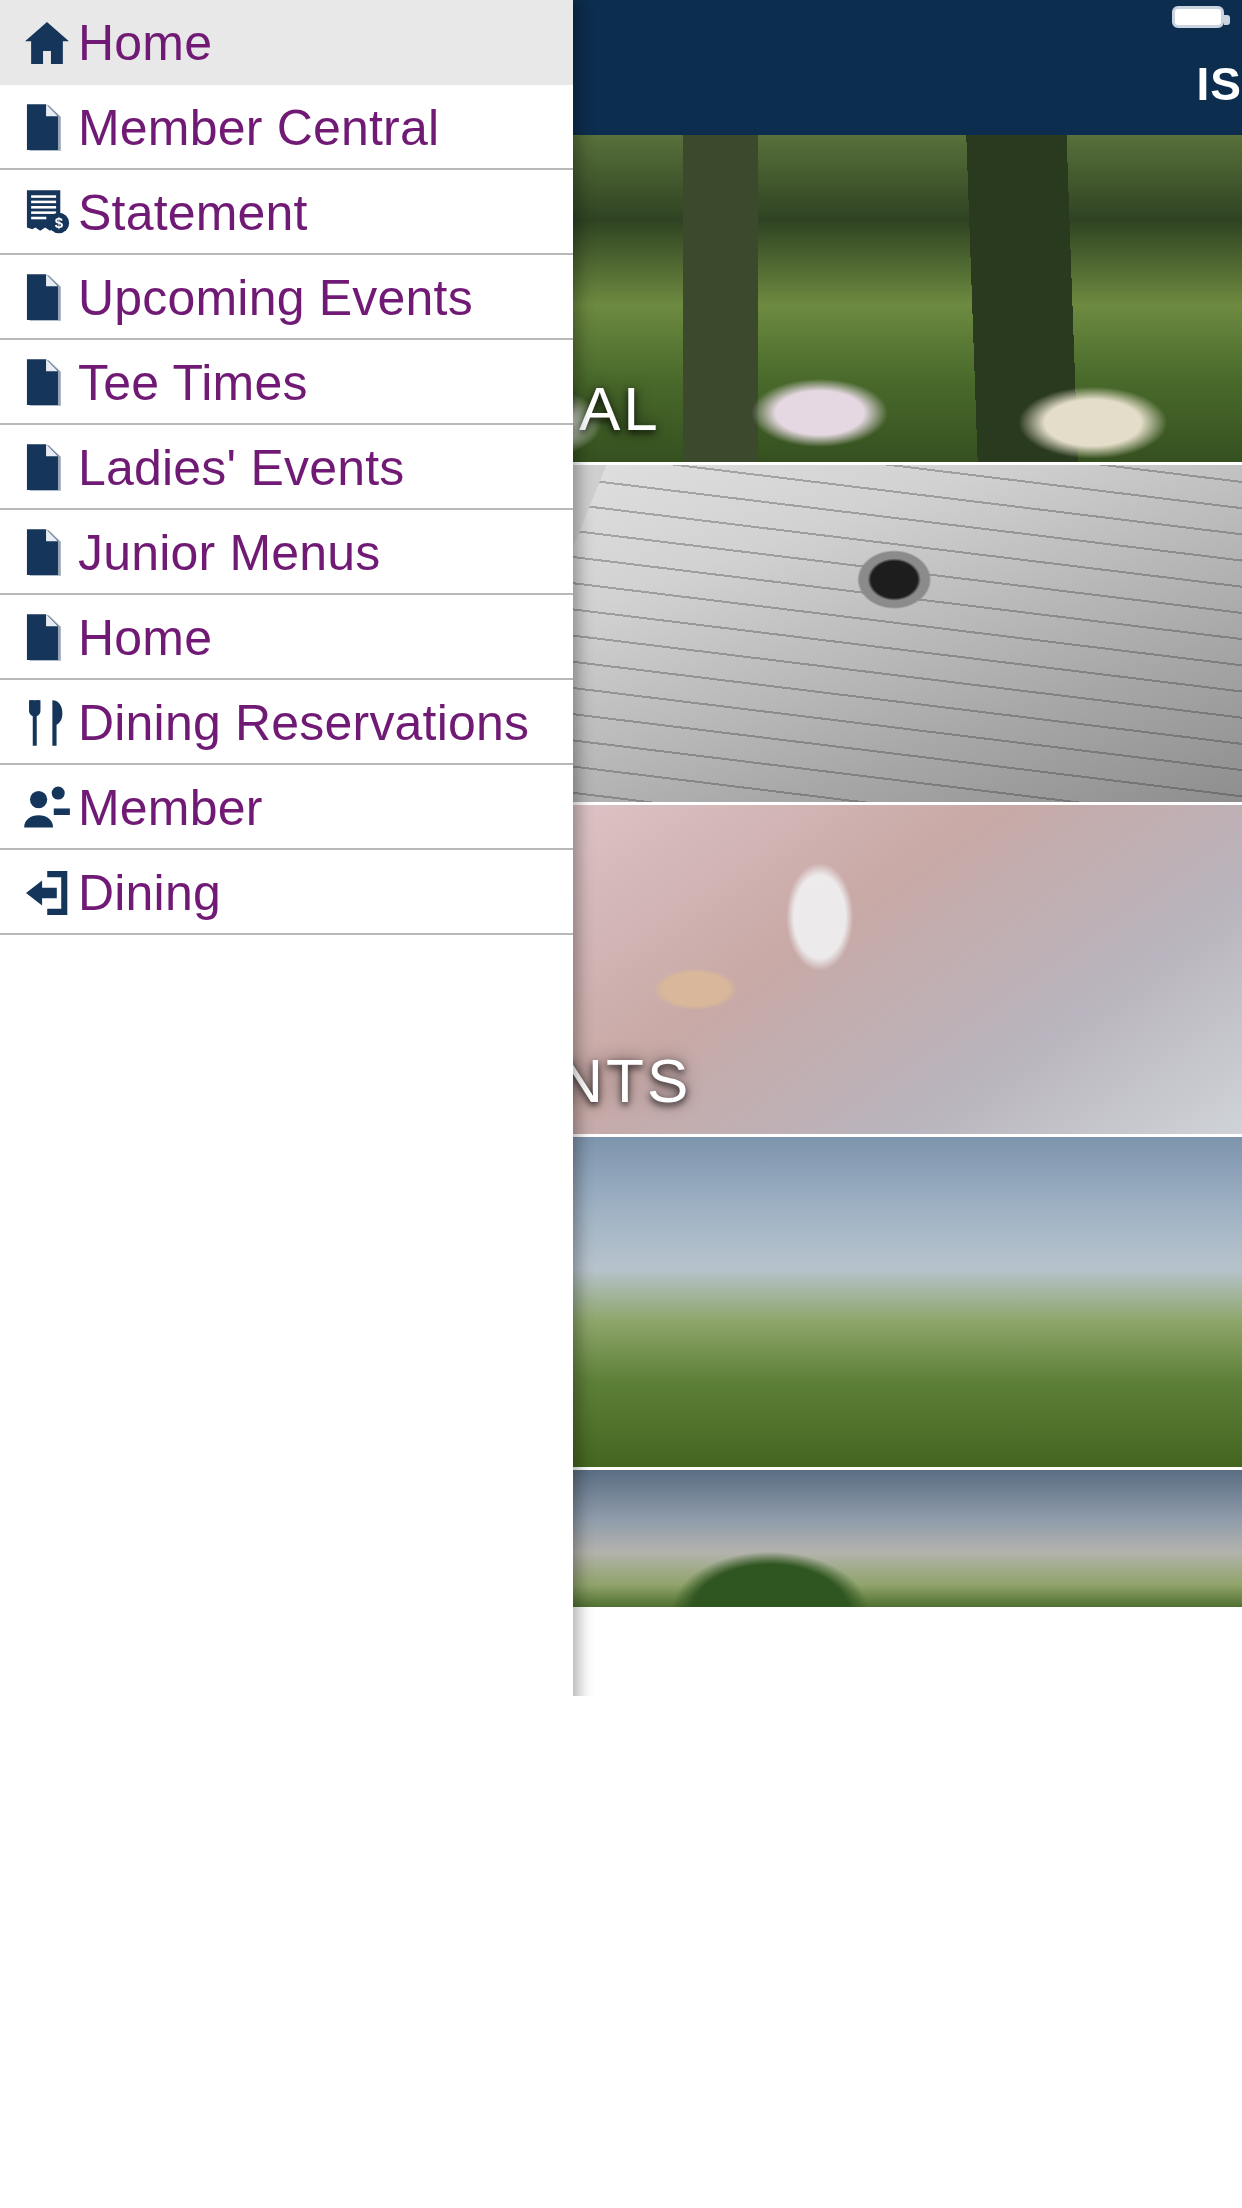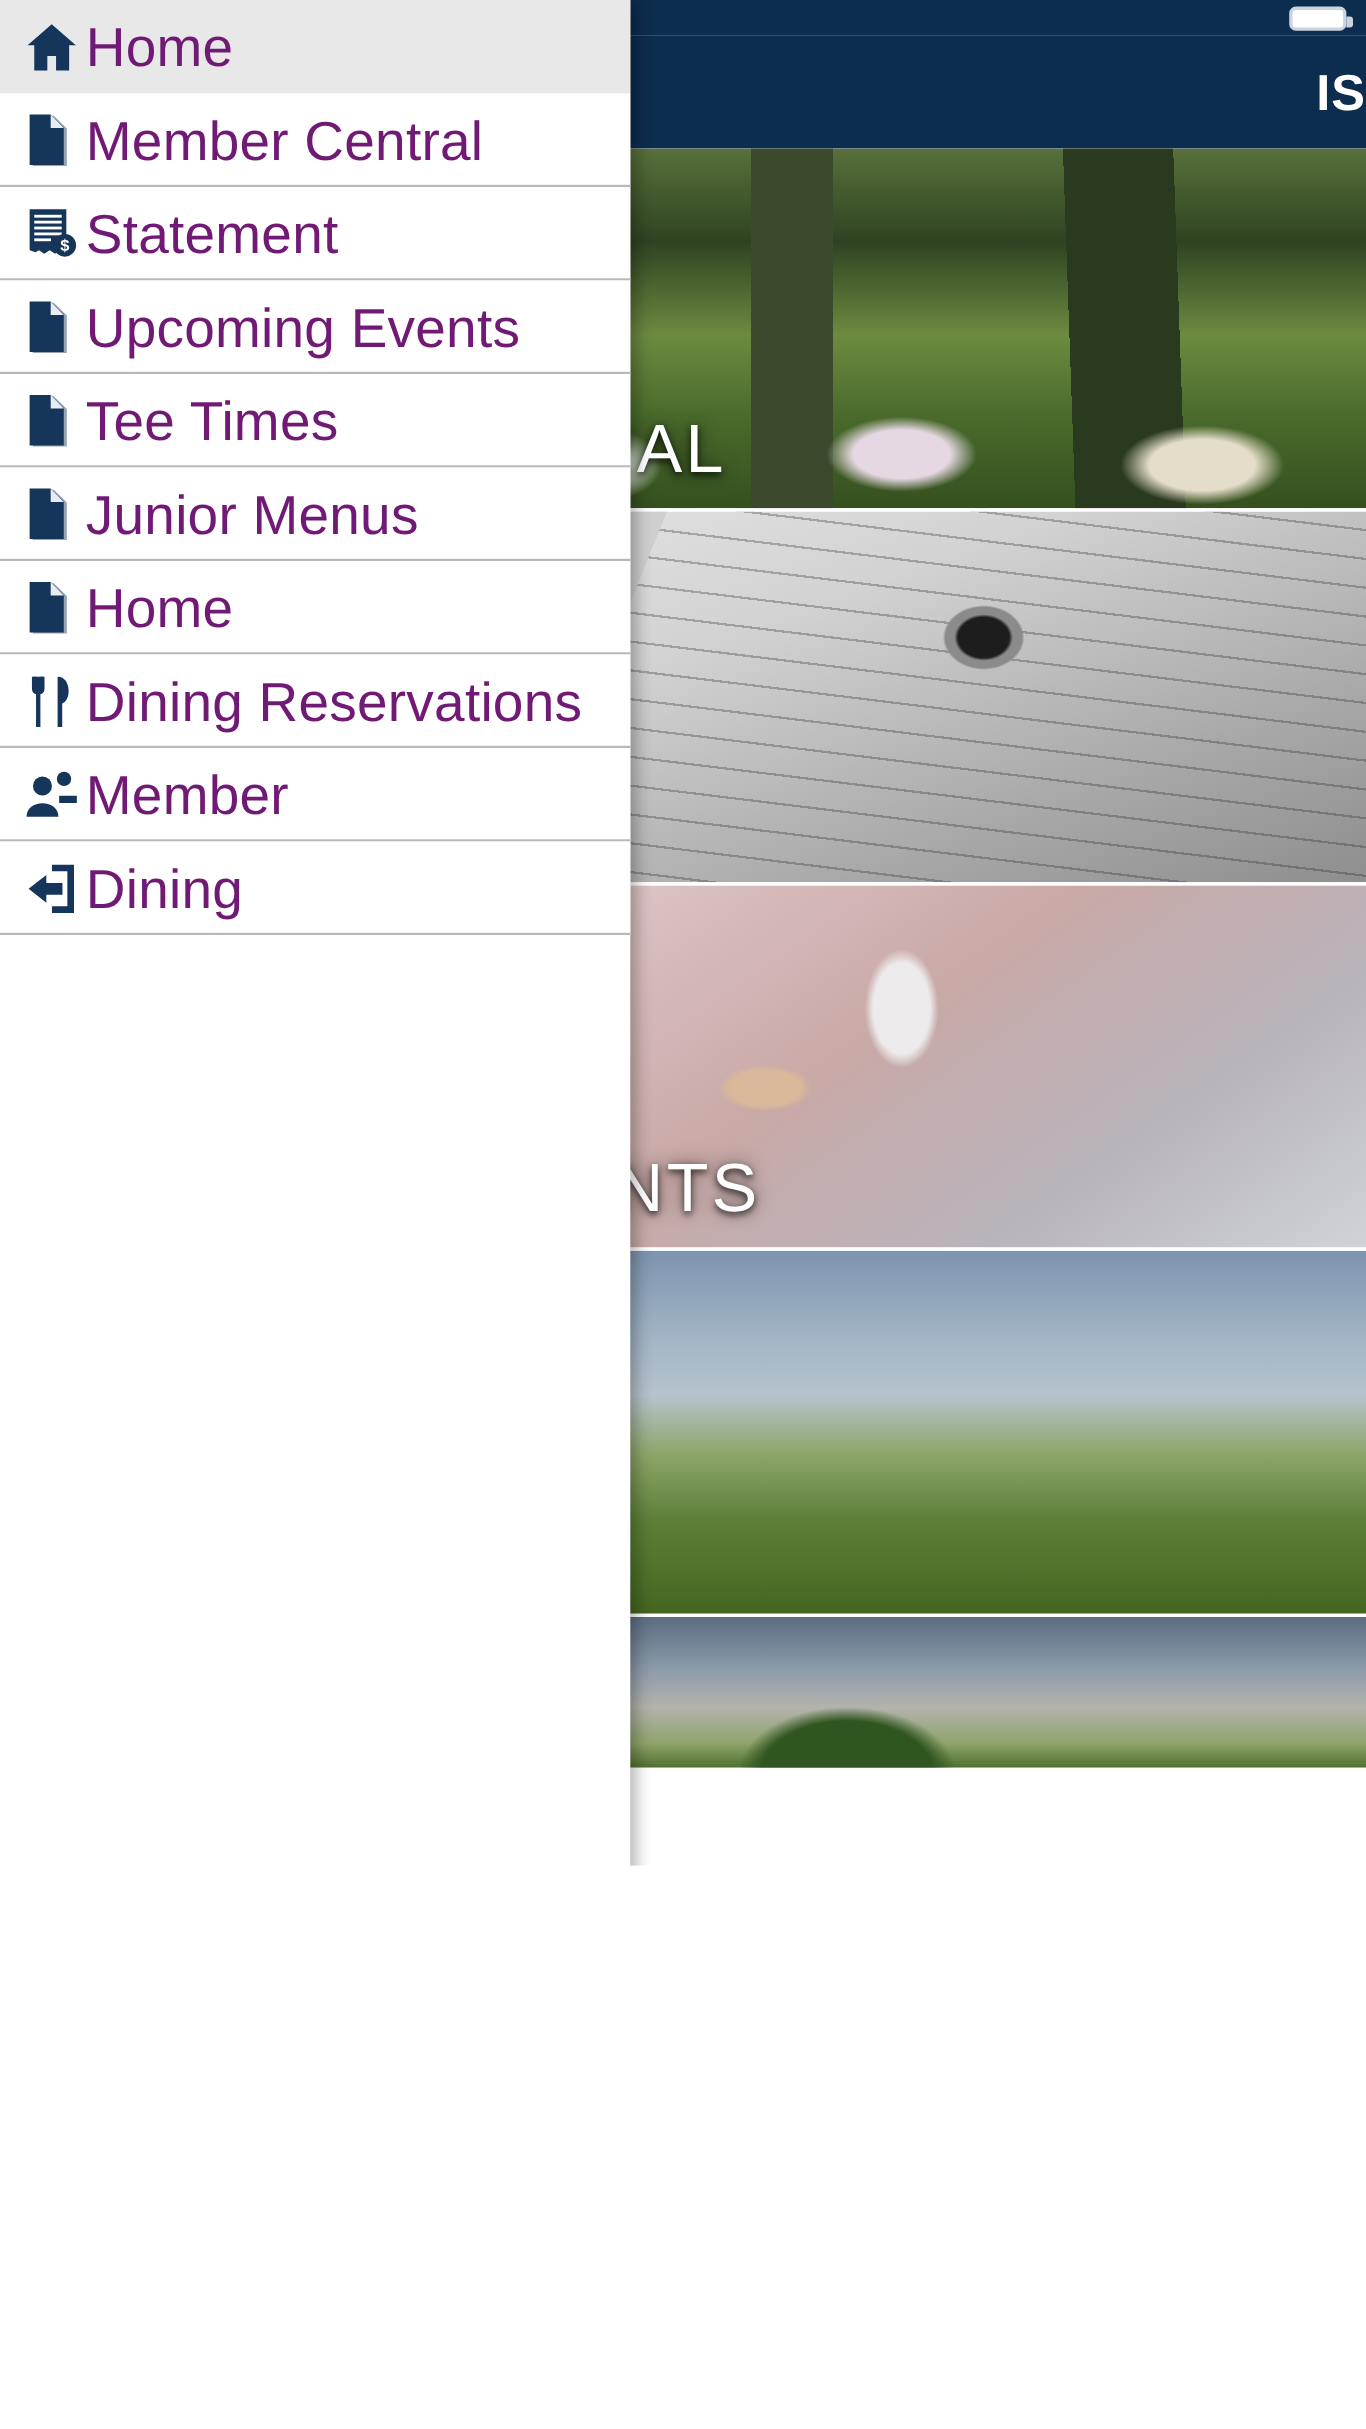--- a/index.html
+++ b/index.html
@@ -191,20 +191,31 @@
           <span class="sep"></span>
         </div>
         <div class="nav-item">
           <span class="ic">
             <svg width="56" height="56" viewBox="0 0 24 24" fill="#15355a">
               <path d="M4.6 2.2h8.2l5.1 5v14.6H4.6Z" opacity=".45"></path>
               <path d="M3.4 3.4h8.2l5.1 5v14.6H3.4Z" transform="translate(0,-1.6)"></path>
               <path d="M11.6 1.8v5.2h5.1Z" fill="#e8edf3"></path>
             </svg>
           </span>
+          <span class="nav-label">Ladies' Events</span>
+          <span class="sep"></span>
+        </div>
+        <div class="nav-item">
+          <span class="ic">
+            <svg width="56" height="56" viewBox="0 0 24 24" fill="#15355a">
+              <path d="M4.6 2.2h8.2l5.1 5v14.6H4.6Z" opacity=".45"></path>
+              <path d="M3.4 3.4h8.2l5.1 5v14.6H3.4Z" transform="translate(0,-1.6)"></path>
+              <path d="M11.6 1.8v5.2h5.1Z" fill="#e8edf3"></path>
+            </svg>
+          </span>
           <span class="nav-label">Junior Menus</span>
           <span class="sep"></span>
         </div>
         <div class="nav-item">
           <span class="ic">
             <svg width="56" height="56" viewBox="0 0 24 24" fill="#15355a">
               <path d="M4.6 2.2h8.2l5.1 5v14.6H4.6Z" opacity=".45"></path>
               <path d="M3.4 3.4h8.2l5.1 5v14.6H3.4Z" transform="translate(0,-1.6)"></path>
               <path d="M11.6 1.8v5.2h5.1Z" fill="#e8edf3"></path>
             </svg>

